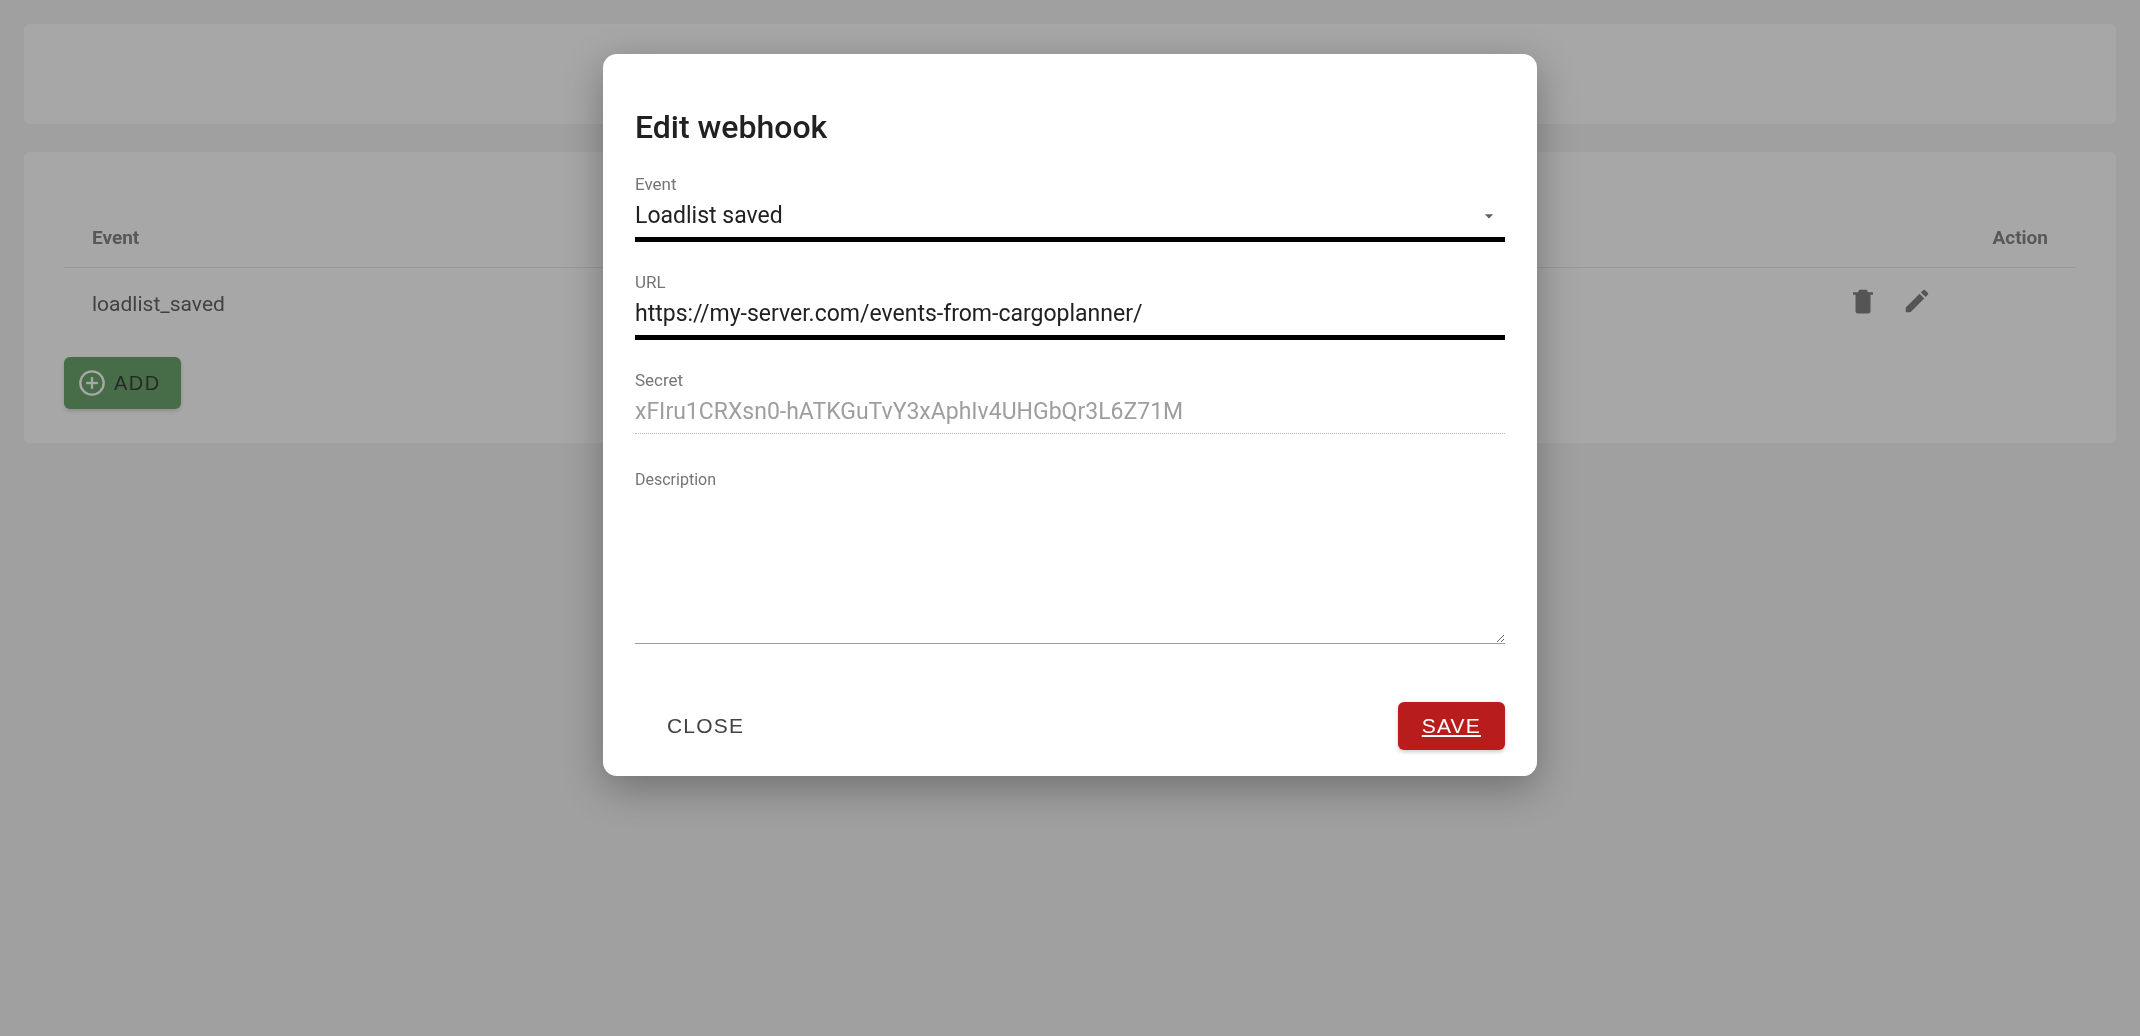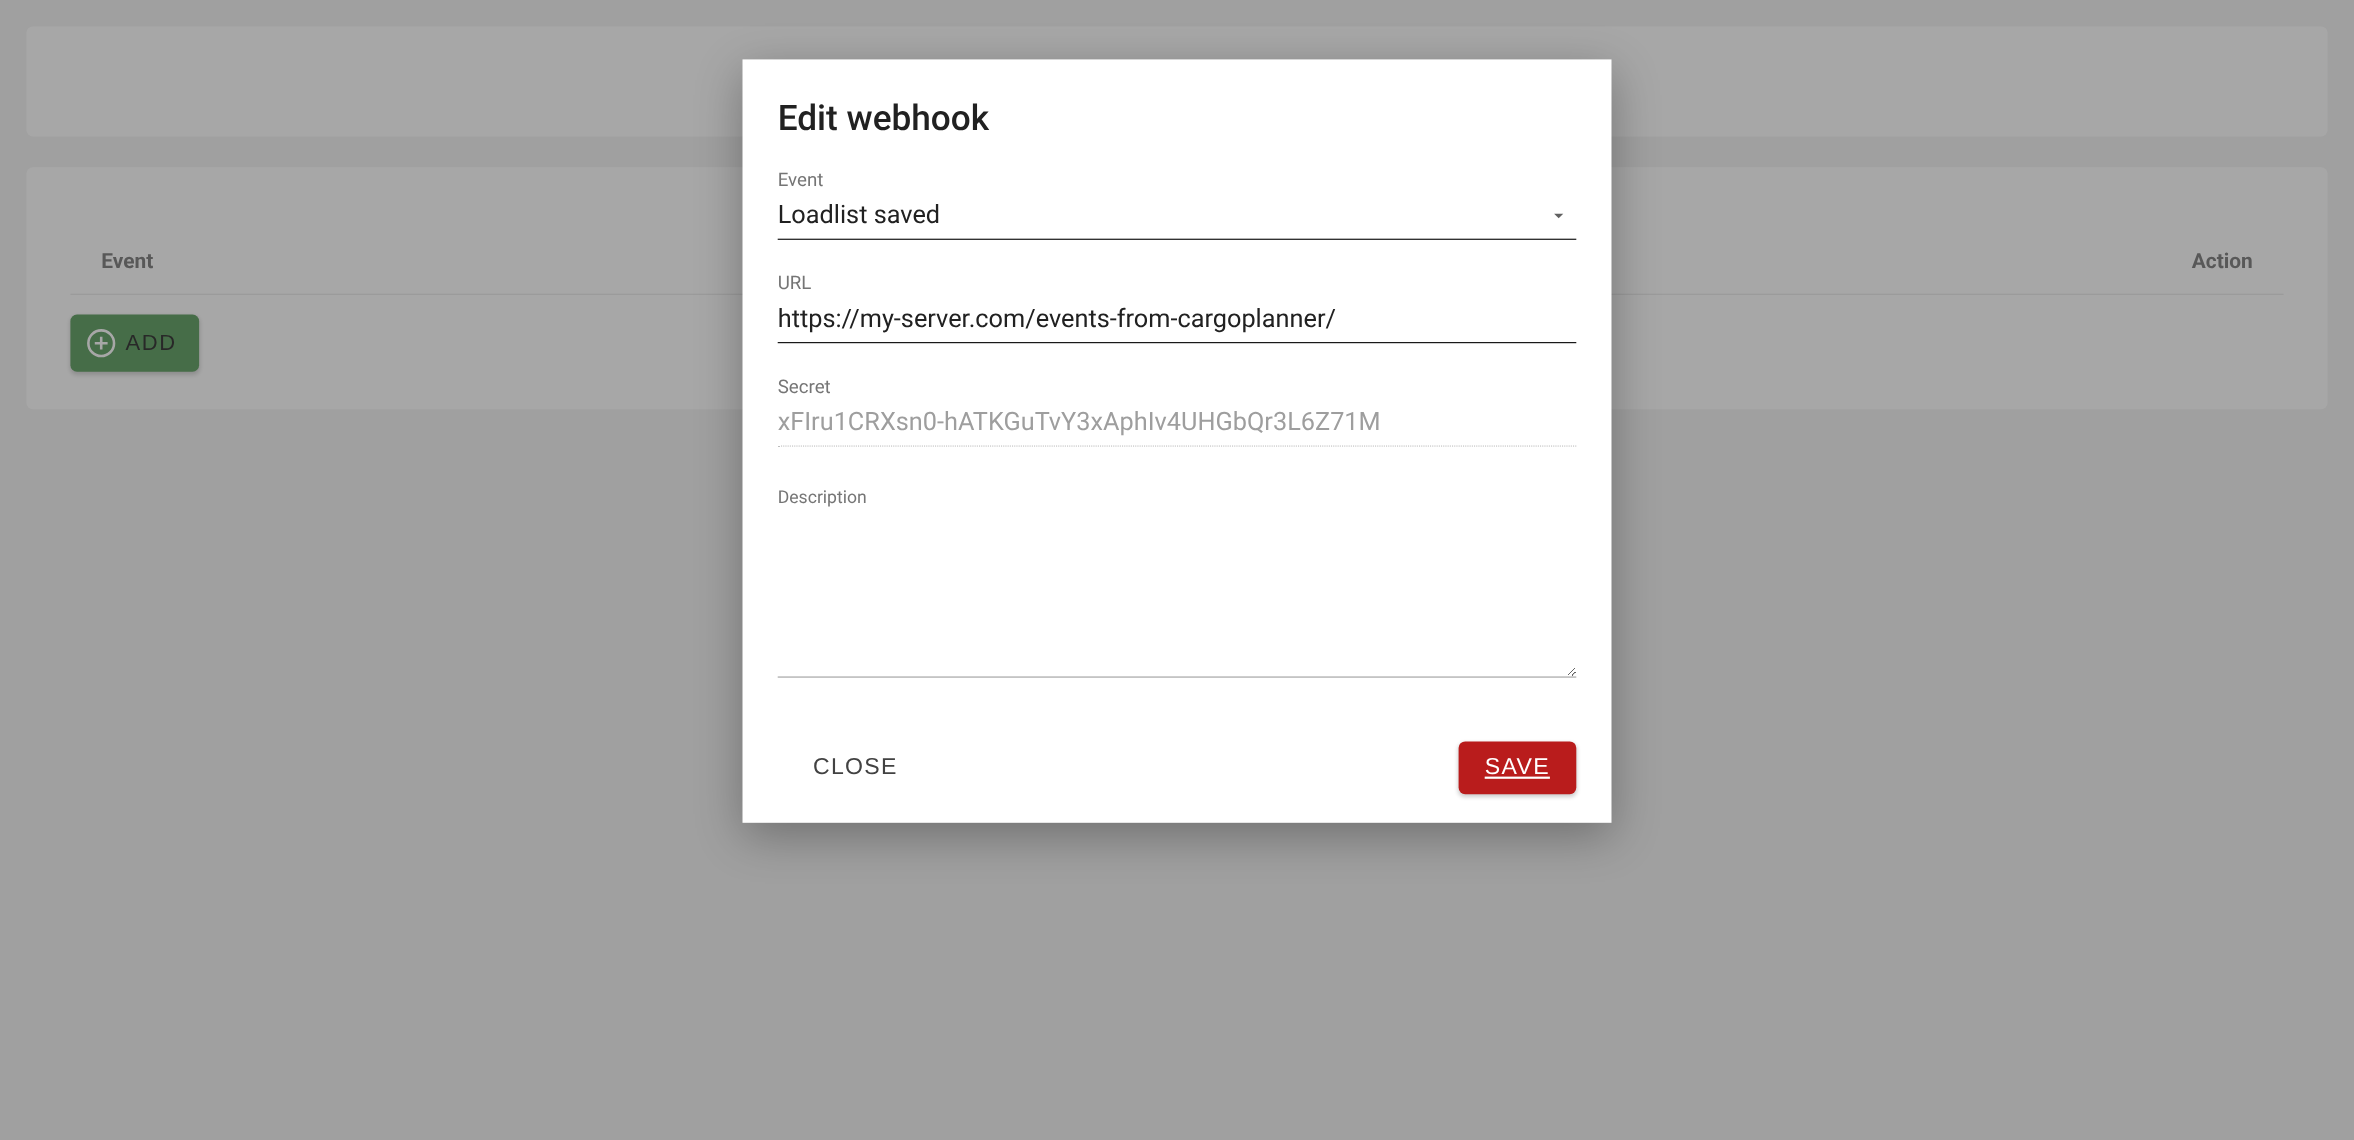--- a/index.html
+++ b/index.html
@@ -91,25 +91,25 @@
       inset: 0;
       background: rgba(80,80,80,.5);
     }
 
     
     .dialog {
       position: absolute;
       left: 50%;
       top: 54px;
       transform: translateX(-50%);
-      width: 790px;
+      width: 934px;
       background: #fff;
-      border-radius: 0;
+      border-radius: 14px;
       box-shadow: 0 12px 40px rgba(0,0,0,.3);
-      padding: 34px 32px 26px 32px;
+      padding: 54px 32px 26px 32px;
     }
     .dialog-title {
       font-size: 32px;
       font-weight: 500;
       margin-bottom: 28px;
     }
 
     .field { margin-bottom: 30px; position: relative; }
     .field-label {
       font-size: 17px;
@@ -117,21 +117,21 @@
       display: block;
       margin-bottom: 4px;
     }
     .field-input-wrap {
       position: relative;
     }
     .field-value {
       font-size: 23px;
       color: #212121;
       padding: 4px 0 8px 0;
-      border-bottom: 1px solid #000000;
+      border-bottom: 5px solid #000000;
       width: 100%;
       background: transparent;
       border-top: none;
       border-left: none;
       border-right: none;
       outline: none;
       font-family: inherit;
     }
     .field-select-caret {
       position: absolute;
@@ -201,20 +201,35 @@
       </svg>
   </span>
 </div>
 
 <div class="panel panel-webhooks">
 
   <div class="table">
     <div class="thead">
       <div class="th-event">Event</div>
       <div class="th-action">Action</div>
+    </div>
+    <div class="trow">
+      <div class="td-event">loadlist_saved</div>
+      <div class="td-action">
+        <span class="icon-btn">
+          <svg viewBox="0 0 24 24">
+              <path d="M6 7h12v13a2 2 0 0 1-2 2H8a2 2 0 0 1-2-2V7zm3-4h6l1 2h4v2H4V5h4l1-2z"></path>
+            </svg>
+        </span>
+        <span class="icon-btn">
+          <svg viewBox="0 0 24 24">
+              <path d="M3 17.25V21h3.75L17.81 9.94l-3.75-3.75L3 17.25zM20.71 7.04a1 1 0 0 0 0-1.41l-2.34-2.34a1 1 0 0 0-1.41 0l-1.83 1.83 3.75 3.75 1.83-1.83z"></path>
+            </svg>
+        </span>
+      </div>
     </div>
   </div>
 
   <button class="add-btn">
     <svg viewBox="0 0 24 24">
         <circle cx="12" cy="12" r="10" stroke-width="2"></circle>
         <line x1="12" y1="7" x2="12" y2="17" stroke-width="2"></line>
         <line x1="7" y1="12" x2="17" y2="12" stroke-width="2"></line>
       </svg>
     <span>ADD</span>

